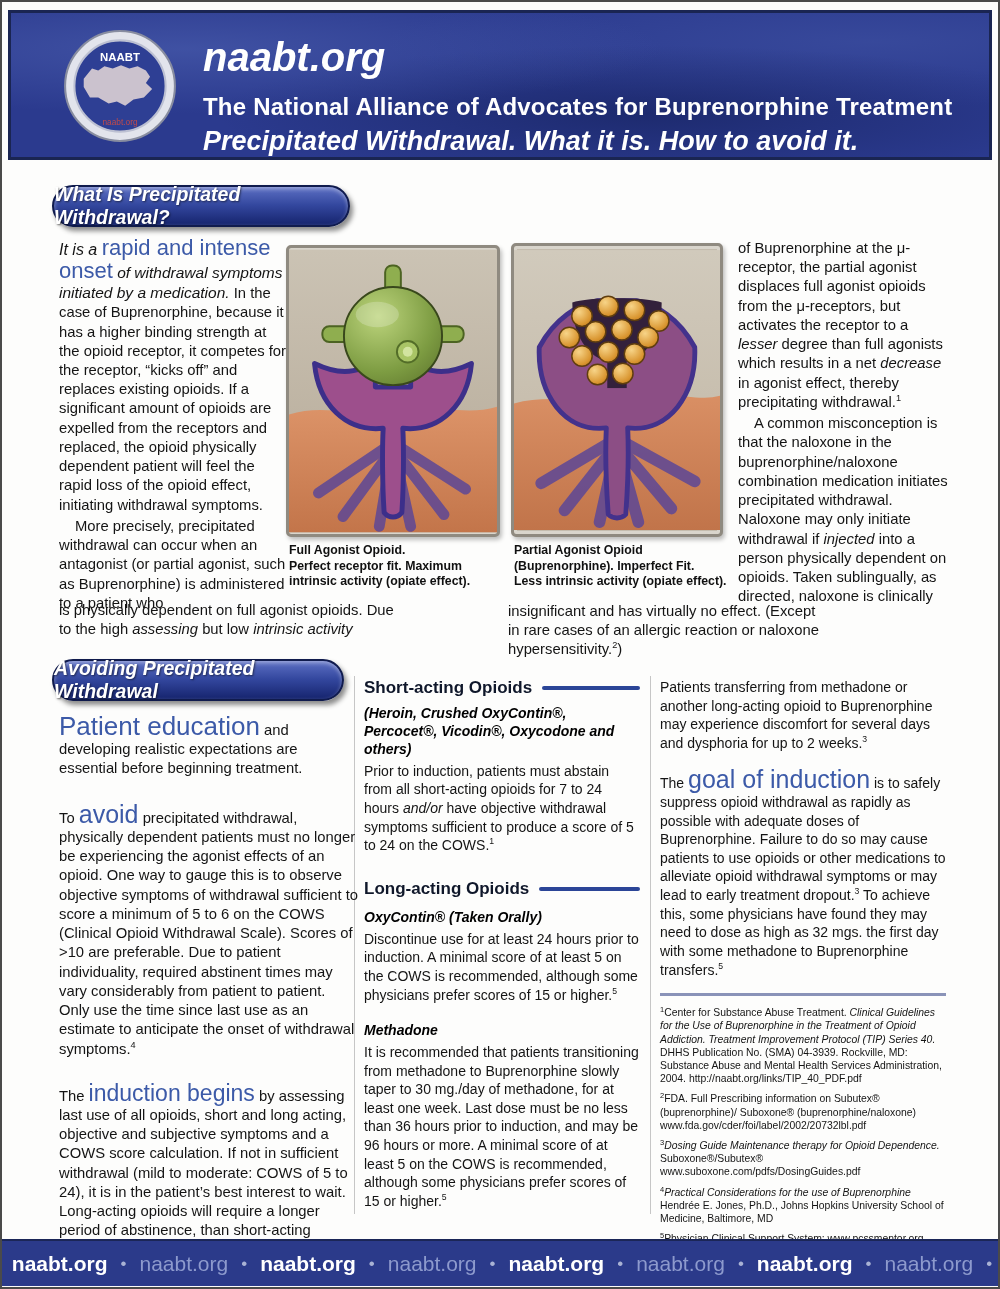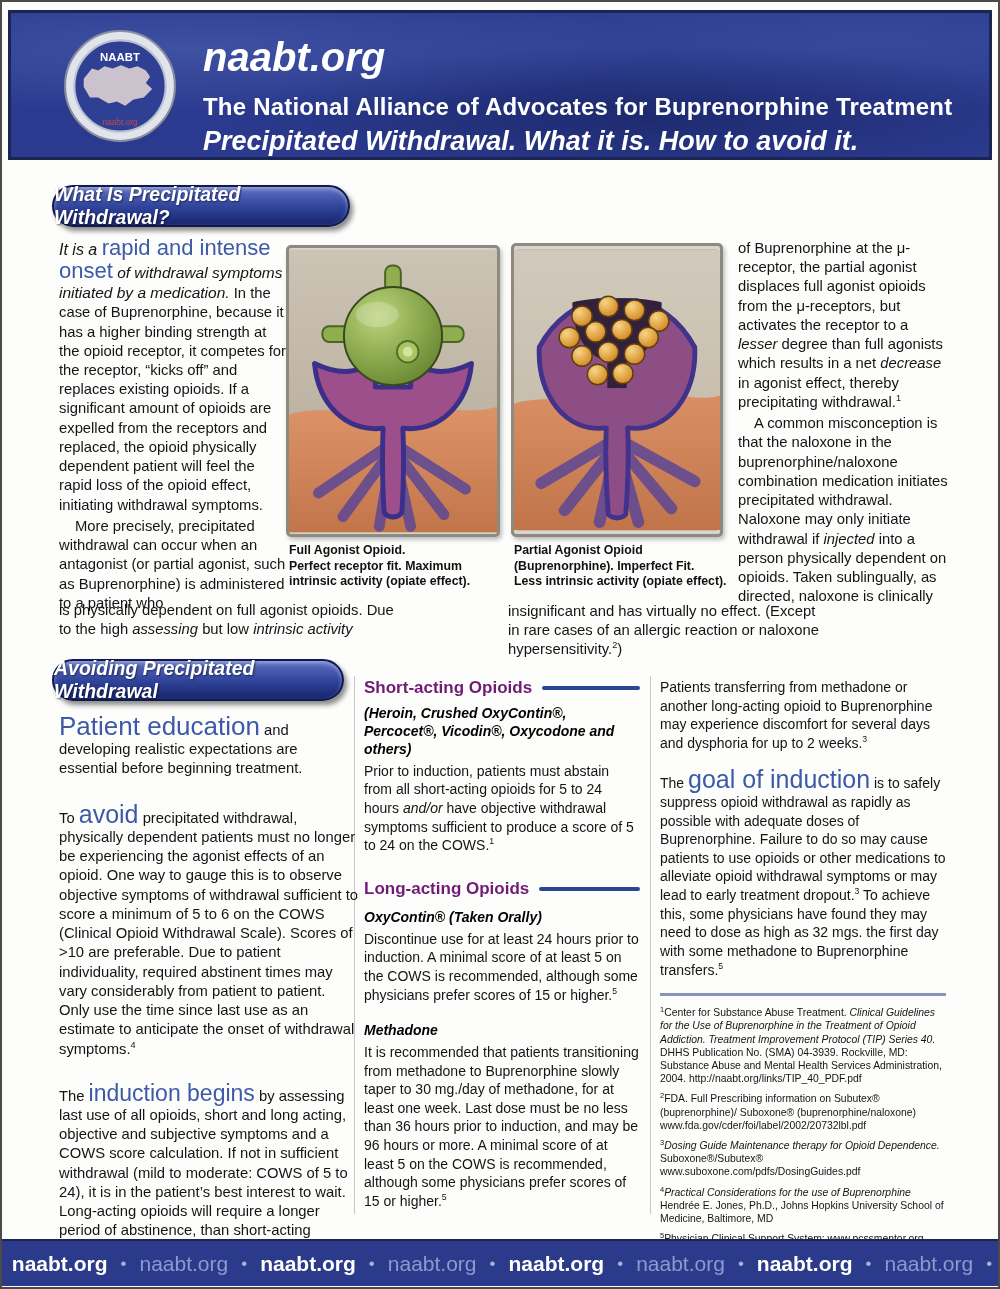--- a/index.html
+++ b/index.html
@@ -36,21 +36,21 @@
   .indent{text-indent:16px;}
   .bigblue{color:#3c5aa8;line-height:.95;}
   .bb22{font-size:22px;} .bb26{font-size:26px;} .bb25{font-size:25px;} .bb23{font-size:23px;}
   sup{font-size:62%;vertical-align:super;line-height:0;}
 
   .imgframe{position:absolute;border:3px solid #8f8a80;border-radius:5px;box-sizing:border-box;
     box-shadow:inset 0 0 0 3px #d9d5cc, 2px 3px 4px rgba(0,0,0,.25);overflow:hidden;background:#c4bcae;}
   .imgframe svg{display:block;width:100%;height:100%;}
   .caption{font-size:12.3px;font-weight:700;line-height:1.28;white-space:pre-line;color:#101010;}
 
-  .h-col2{display:flex;align-items:center;color:#701a75;font-weight:700;font-size:17px;}
+  .h-col2{display:flex;align-items:center;color:#0f172a;font-weight:700;font-size:17px;}
   .h-col2 .rule{flex:1;height:4px;background:#2b4597;margin-left:10px;border-radius:2px;}
   .subit{color:#000000;font-weight:700;font-style:italic;font-size:14px;line-height:1.28;}
 
   .vdiv{position:absolute;width:1px;background:#c6c6c6;}
   .fnrule{height:3px;background:#8a93b8;margin:14px 0 10px 0;}
   .fn{font-size:10.4px;line-height:1.27;margin-bottom:7px;overflow-wrap:anywhere;}
   .fn sup{font-size:72%;}
   .fn .i{font-style:italic;}
 
   
@@ -224,21 +224,21 @@
     </div>
   </div>
 
   <div class="abs" style="left:362px;top:676px;width:276px;">
     <div class="h-col2">
       <span>Short-acting Opioids</span>
       <span class="rule"></span>
     </div>
     <div class="subit" style="margin-top:7px;">(Heroin, Crushed OxyContin®, Percocet®, Vicodin®, Oxycodone and others)</div>
     <div class="b14" style="margin-top:3px;">
-      <span>Prior to induction, patients must abstain from all short-acting opioids for 5 to 24 hours </span><span class="bi">and/or</span><span> have objective withdrawal symptoms sufficient to produce a score of 5 to 24 on the COWS.</span><sup>1</sup>
+      <span>Prior to induction, patients must abstain from all short-acting opioids for 7 to 24 hours </span><span class="bi">and/or</span><span> have objective withdrawal symptoms sufficient to produce a score of 5 to 24 on the COWS.</span><sup>1</sup>
     </div>
     <div class="h-col2" style="margin-top:24px;">
       <span>Long-acting Opioids</span>
       <span class="rule"></span>
     </div>
     <div class="subit" style="margin-top:10px;">OxyContin® (Taken Orally)</div>
     <div class="b14" style="margin-top:3px;">
       <span>Discontinue use for at least 24 hours prior to induction. A minimal score of at least 5 on the COWS is recommended, although some physicians prefer scores of 15 or higher.</span><sup>5</sup>
     </div>
     <div class="subit" style="margin-top:18px;">Methadone</div>

